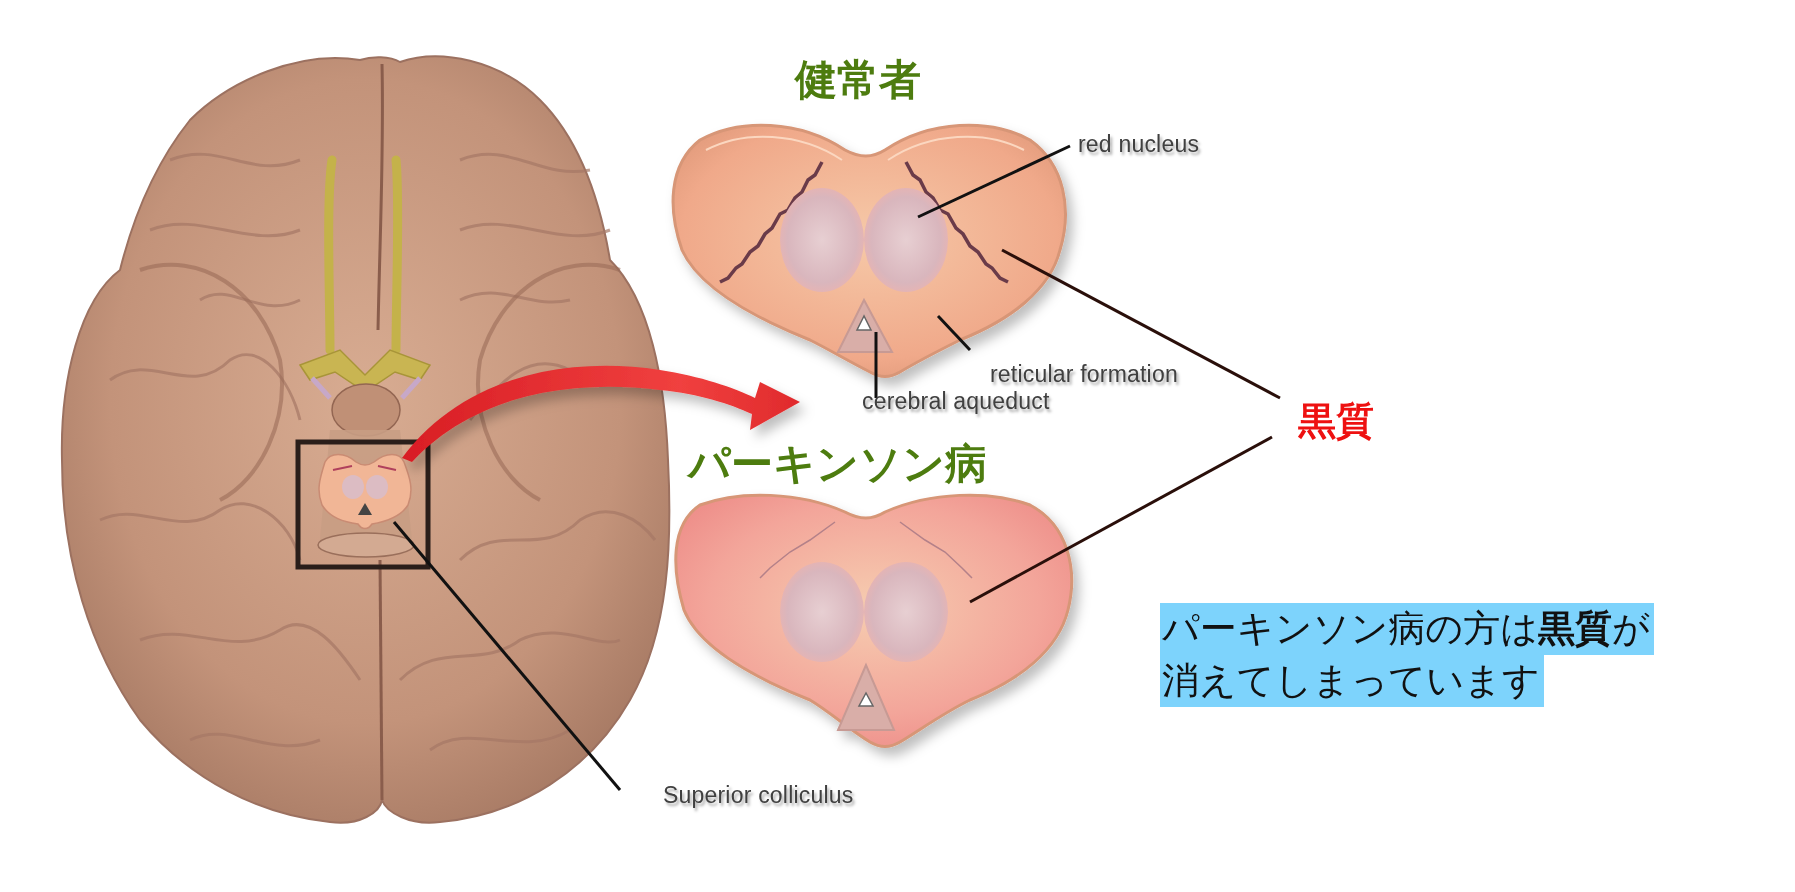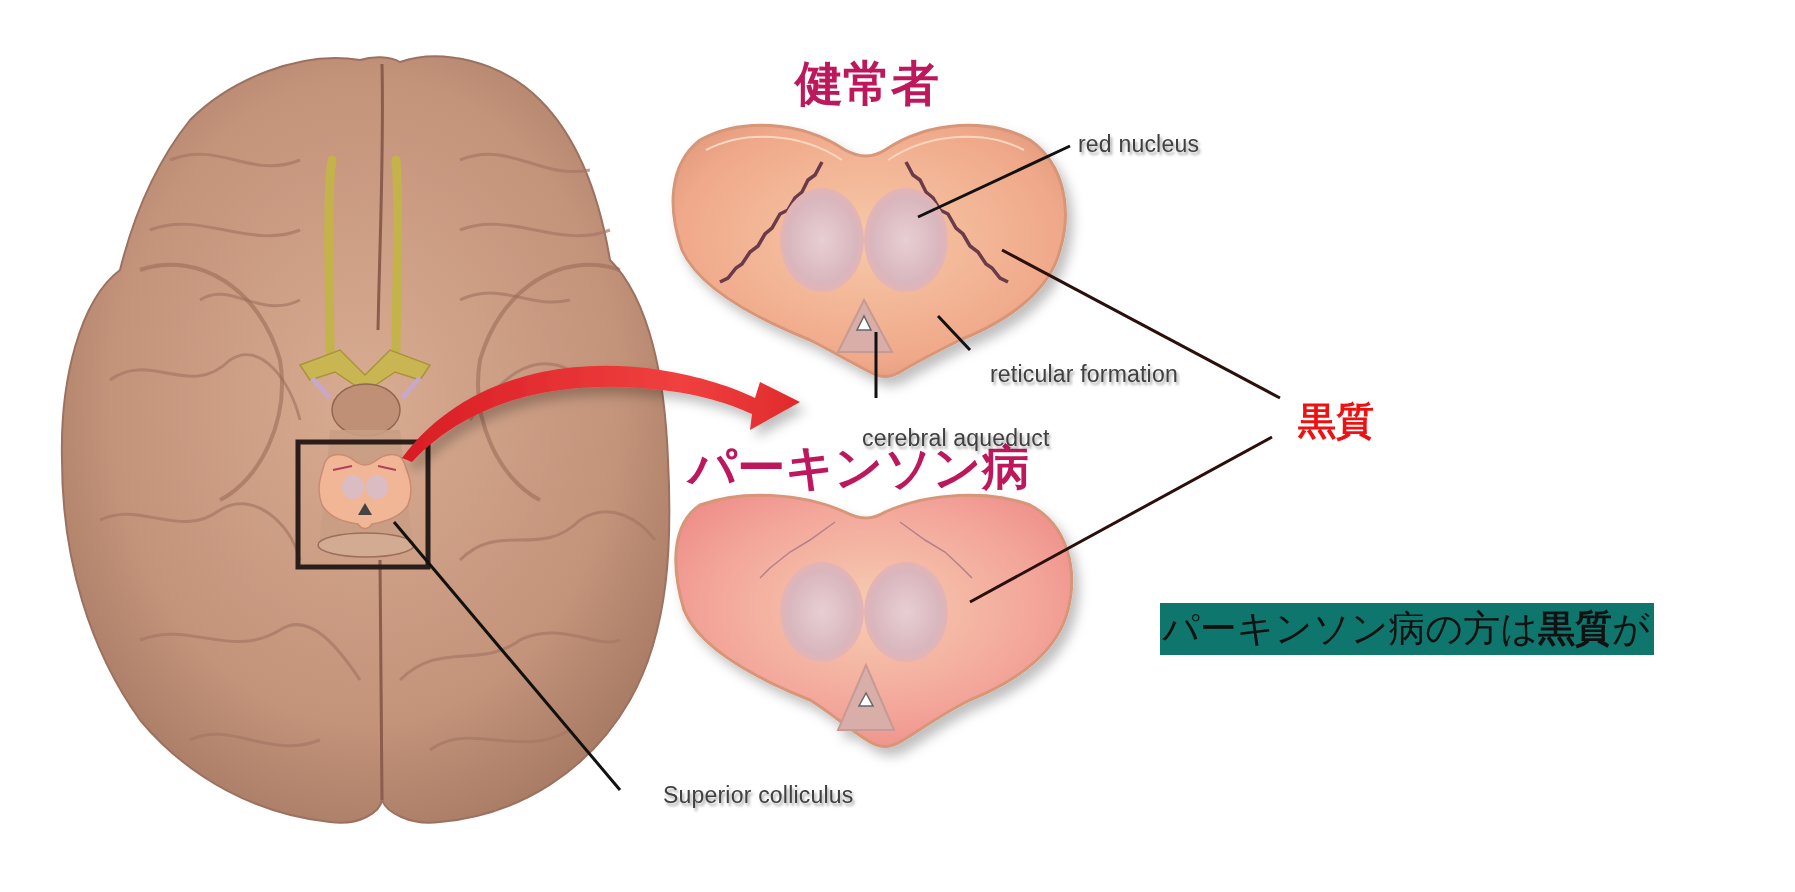--- a/index.html
+++ b/index.html
@@ -2,27 +2,27 @@
 <html><head>
   <meta charset="utf-8">
   <style>
     html, body { margin: 0; padding: 0; background: #ffffff; }
     body { width: 1795px; height: 892px; position: relative; overflow: hidden;
            font-family: "DejaVu Sans", sans-serif; }
     svg.stage { position: absolute; left: 0; top: 0; }
     .lbl { position: absolute; white-space: nowrap; color: #404040;
            font-family: "Liberation Sans", sans-serif; font-size: 23px;
            text-shadow: 2px 3px 3px rgba(0,0,0,0.35); letter-spacing: 0.2px; }
-    .title { position: absolute; white-space: nowrap; color: #be185d;
-             font-family: Liberation Mono, monospace; font-weight: bold; font-size: 48px; }
+    .title { position: absolute; white-space: nowrap; color: #4d7c0f;
+             font-family: Liberation Mono, monospace; font-weight: bold; font-size: 42px; }
     .nigra { position: absolute; white-space: nowrap; color: #ee1111;
              font-family: "DejaVu Sans", sans-serif; font-weight: bold; font-size: 38px; }
     .note { position: absolute; left: 1160px; top: 603px; width: 520px;
             font-family: "DejaVu Sans", sans-serif; font-size: 37px; line-height: 48px; color: #111; }
-    .note .line { display: inline-block; background: #0f766e; padding: 2px 4px 2px 2px; }
+    .note .line { display: inline-block; background: #7dd3fc; padding: 2px 4px 2px 2px; }
     .note .bold { font-weight: bold; }
   </style>
 </head>
 <body>
 
 <svg class="stage" width="1795" height="892" viewBox="0 0 1795 892">
   <defs>
     <radialGradient id="brainGrad" cx="50%" cy="45%" r="60%">
       <stop offset="0%" stop-color="#d8ac92"></stop>
       <stop offset="70%" stop-color="#c3937a"></stop>
@@ -152,20 +152,21 @@
   <line x1="876" y1="332" x2="876" y2="398" stroke="#111" stroke-width="3"></line>
   <line x1="1002" y1="250" x2="1280" y2="398" stroke="#2a0f0a" stroke-width="3"></line>
   <line x1="970" y1="602" x2="1272" y2="437" stroke="#2a0f0a" stroke-width="3"></line>
 </svg>
 
 <div class="title" style="left:795px; top:52px;">健常者</div>
 <div class="title" style="left:688px; top:436px;">パーキンソン病</div>
 
 <div class="lbl" style="left:1078px; top:131px;">red nucleus</div>
 <div class="lbl" style="left:990px; top:361px;">reticular formation</div>
-<div class="lbl" style="left:862px; top:425px;">cerebral aqueduct</div>
+<div class="lbl" style="left:862px; top:388px;">cerebral aqueduct</div>
 <div class="lbl" style="left:623px; top:782px;margin-left:40px;">Superior colliculus</div>
 
 <div class="nigra" style="left:1298px; top:396px;">黒質</div>
 
 <div class="note">
   <span class="line"><span>パーキンソン病の方は</span><span class="bold">黒質</span><span>が</span></span><br>
+  <span class="line">消えてしまっています</span>
 </div>
 
 </body></html>

